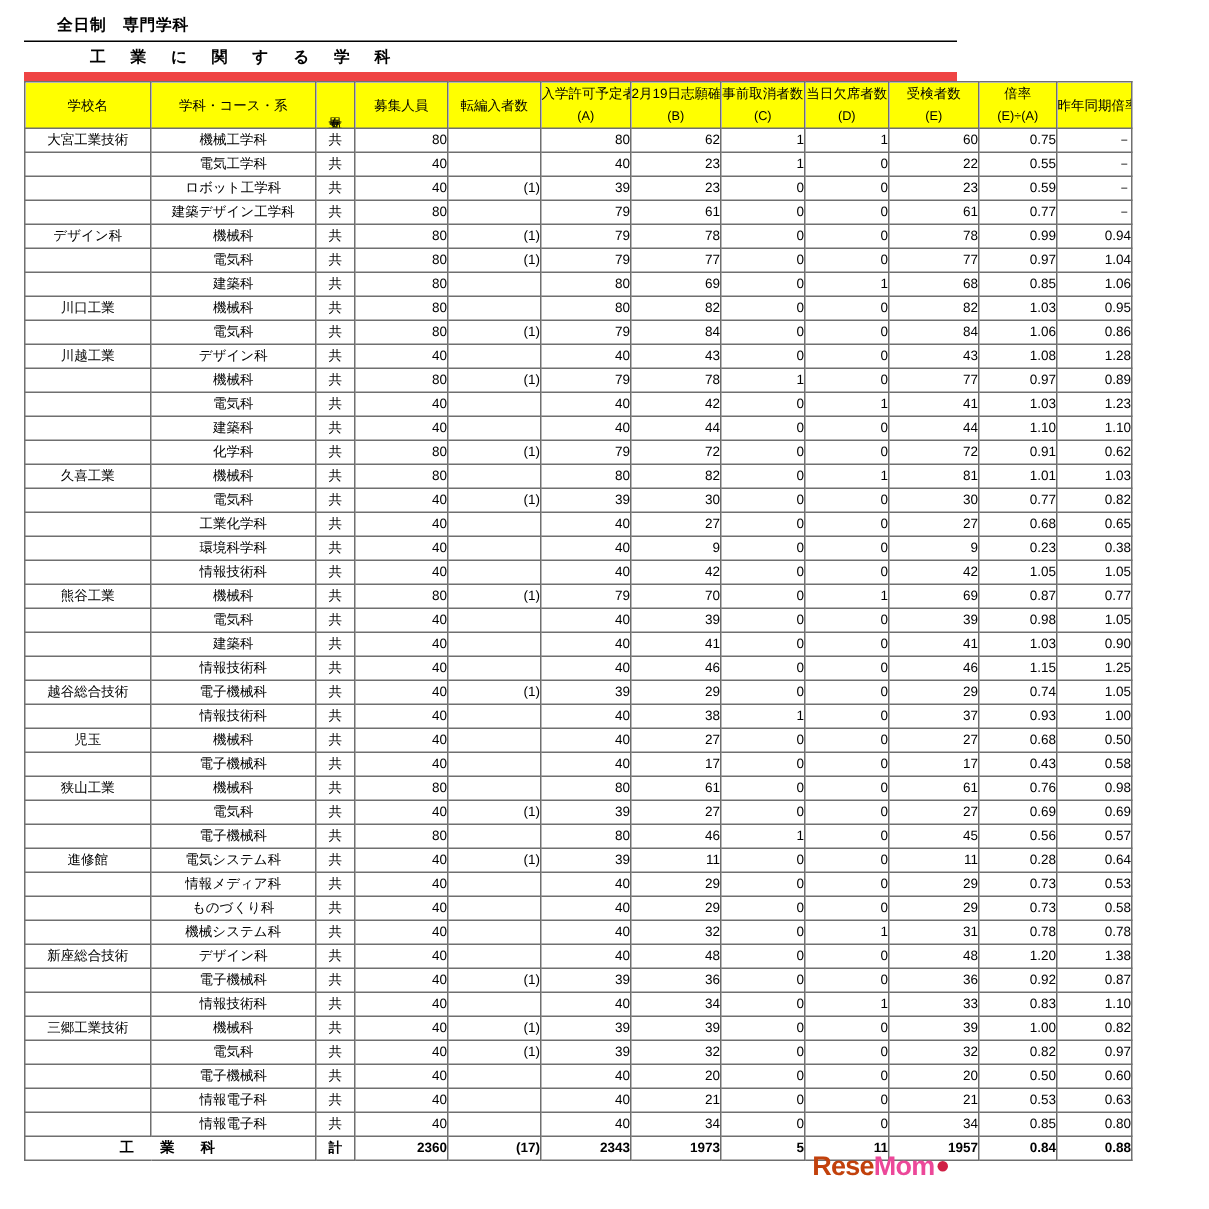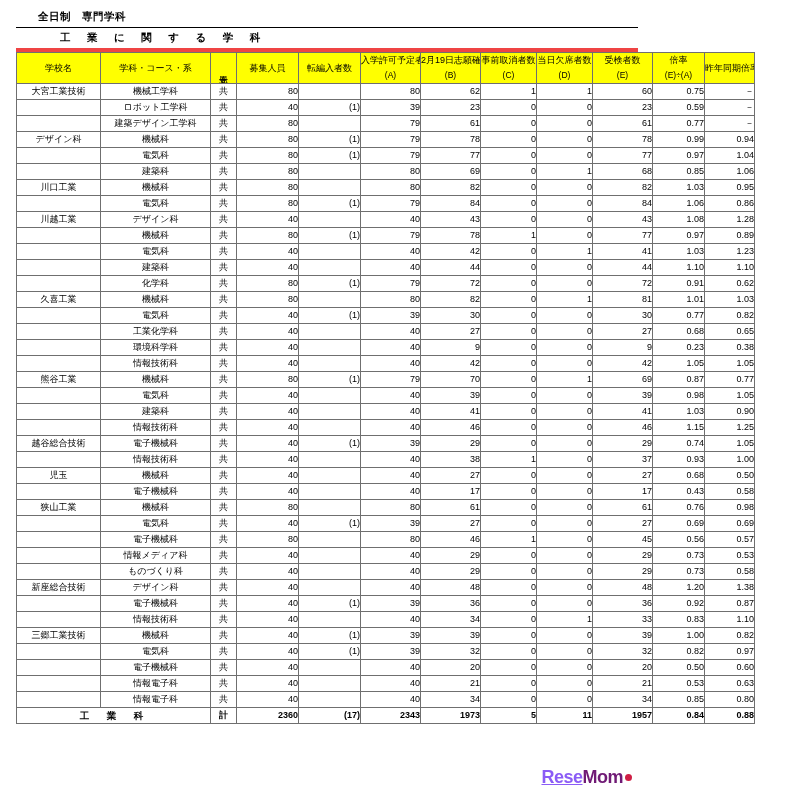--- a/index.html
+++ b/index.html
@@ -20,21 +20,21 @@
     font-size:10.5px;
     font-weight:bold;
     padding-left:22px;
     padding-bottom:3px;
     letter-spacing:0.5px;
   }
   .subhdr{
     font-size:10.5px;
     font-weight:bold;
     border-top:1.6px solid #000;
-    border-bottom:4px solid #ef4444;
+    border-bottom:6px solid #ef4444;
     padding:3px 0 3px 44px;
     letter-spacing:3px;
   }
   table.main{
     border-collapse:collapse;
     width:100%;
     table-layout:fixed;
     font-size:9px;
   }
   table.main th, table.main td{
@@ -81,22 +81,22 @@
     font-size:9px;
   }
   .logo{
     position:absolute;
     right:22px;
     bottom:18px;
     font-size:18px;
     font-weight:bold;
     letter-spacing:-0.5px;
   }
-  .logo .r{color:#8b5cf6;text-decoration:underline;}
-  .logo .m{color:#701a75;}
+  .logo .r{color:#c2410c;}
+  .logo .m{color:#ec4899;}
   .logo .dot{
     display:inline-block;
     width:7px;height:7px;border-radius:50%;
     background:#cf1f45;
     margin-left:2px;
     vertical-align:2px;
   }
 </style>
 </head>
 <body>
@@ -147,20 +147,34 @@
           <td class="num">80</td>
           <td class="num">62</td>
           <td class="num">1</td>
           <td class="num">1</td>
           <td class="num">60</td>
           <td class="num">0.75</td>
           <td class="num">－</td>
         </tr>
         <tr>
           <td class="school"></td>
+          <td class="course">電気工学科</td>
+          <td class="gender">共</td>
+          <td class="num">40</td>
+          <td class="num"></td>
+          <td class="num">40</td>
+          <td class="num">23</td>
+          <td class="num">1</td>
+          <td class="num">0</td>
+          <td class="num">22</td>
+          <td class="num">0.55</td>
+          <td class="num">－</td>
+        </tr>
+        <tr>
+          <td class="school"></td>
           <td class="course">ロボット工学科</td>
           <td class="gender">共</td>
           <td class="num">40</td>
           <td class="num">(1)</td>
           <td class="num">39</td>
           <td class="num">23</td>
           <td class="num">0</td>
           <td class="num">0</td>
           <td class="num">23</td>
           <td class="num">0.59</td>
@@ -538,20 +552,34 @@
           <td class="num"></td>
           <td class="num">80</td>
           <td class="num">46</td>
           <td class="num">1</td>
           <td class="num">0</td>
           <td class="num">45</td>
           <td class="num">0.56</td>
           <td class="num">0.57</td>
         </tr>
         <tr>
+          <td class="school">進修館</td>
+          <td class="course">電気システム科</td>
+          <td class="gender">共</td>
+          <td class="num">40</td>
+          <td class="num">(1)</td>
+          <td class="num">39</td>
+          <td class="num">11</td>
+          <td class="num">0</td>
+          <td class="num">0</td>
+          <td class="num">11</td>
+          <td class="num">0.28</td>
+          <td class="num">0.64</td>
+        </tr>
+        <tr>
           <td class="school"></td>
           <td class="course">情報メディア科</td>
           <td class="gender">共</td>
           <td class="num">40</td>
           <td class="num"></td>
           <td class="num">40</td>
           <td class="num">29</td>
           <td class="num">0</td>
           <td class="num">0</td>
           <td class="num">29</td>
@@ -564,20 +592,34 @@
           <td class="gender">共</td>
           <td class="num">40</td>
           <td class="num"></td>
           <td class="num">40</td>
           <td class="num">29</td>
           <td class="num">0</td>
           <td class="num">0</td>
           <td class="num">29</td>
           <td class="num">0.73</td>
           <td class="num">0.58</td>
+        </tr>
+        <tr>
+          <td class="school"></td>
+          <td class="course">機械システム科</td>
+          <td class="gender">共</td>
+          <td class="num">40</td>
+          <td class="num"></td>
+          <td class="num">40</td>
+          <td class="num">32</td>
+          <td class="num">0</td>
+          <td class="num">1</td>
+          <td class="num">31</td>
+          <td class="num">0.78</td>
+          <td class="num">0.78</td>
         </tr>
         <tr>
           <td class="school">新座総合技術</td>
           <td class="course">デザイン科</td>
           <td class="gender">共</td>
           <td class="num">40</td>
           <td class="num"></td>
           <td class="num">40</td>
           <td class="num">48</td>
           <td class="num">0</td>

